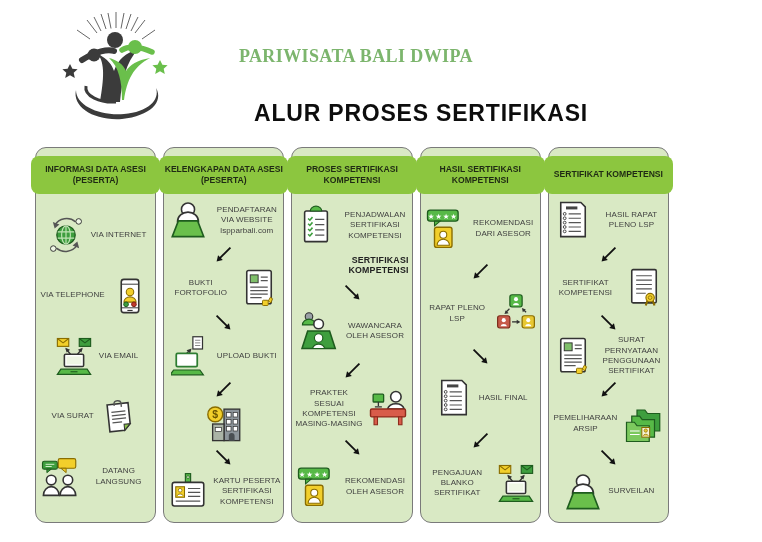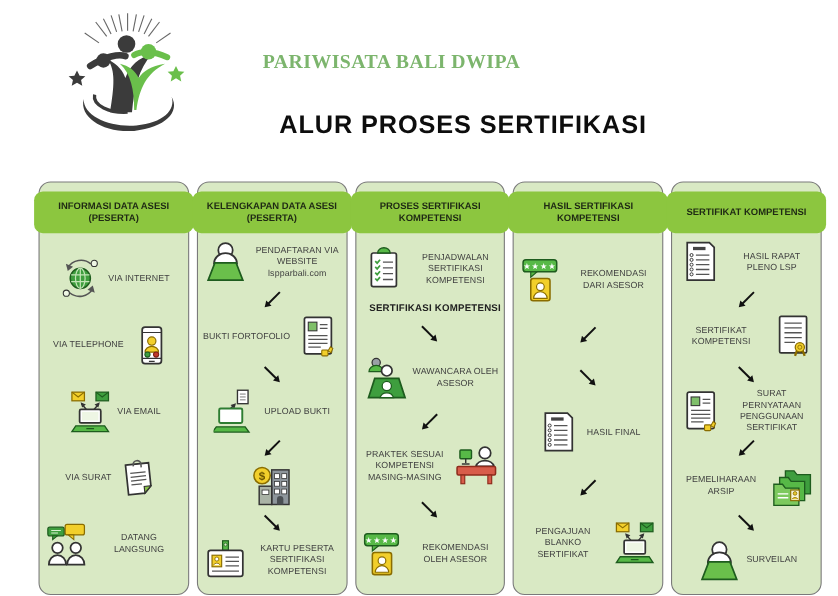--- a/index.html
+++ b/index.html
@@ -12,21 +12,21 @@
   
   .top{position:absolute;top:0;left:0;width:762px;height:145px;}
   .logo{position:absolute;left:56px;top:6px;width:120px;height:120px;}
   .org{position:absolute;left:168px;top:44px;width:305px;text-align:center;
        font-family:"Liberation Serif", serif;}
   .org-l1{font-size:18px;color:#3a3a3a;letter-spacing:.4px;}
   .org-l2{font-size:18px;font-weight:bold;color:#7cb56d;letter-spacing:.4px;margin-top:2px;text-align:right;}
   .main-title{position:absolute;left:80px;right:0;top:100px;text-align:center;
       font-size:23px;font-weight:800;color:#0d0d0d;letter-spacing:.8px;}
   
-  .flow{position:absolute;top:165px;left:35px;width:712px;display:flex;gap:7px;}
+  .flow{position:absolute;top:147px;left:35px;width:634px;display:flex;gap:7px;}
   .column{
     width:137px;height:376px;box-sizing:border-box;position:relative;
     background:#d9e9c4;border:1.6px solid #7a7a7a;border-radius:11px;
     display:flex;flex-direction:column;padding-top:48px;
   }
   .band{
     position:absolute;top:8px;left:-5px;right:-5px;min-height:38px;
     background:#8cc63f;border-radius:8px;z-index:2;
     display:flex;align-items:center;justify-content:center;
     font-size:8.6px;font-weight:bold;color:#1f2a14;text-align:center;
@@ -475,20 +475,28 @@
               <use href="#i-badge"></use>
             </svg>
           </span>
         <span class="lbl">REKOMENDASI DARI ASESOR</span>
       </div>
       <div class="arrow dl">
           <svg>
             <use href="#i-arr"></use>
           </svg>
         </div>
+      <div class="step rev">
+        <span class="icon">
+            <svg>
+              <use href="#i-pleno"></use>
+            </svg>
+          </span>
+        <span class="lbl">RAPAT PLENO  LSP</span>
+      </div>
       <div class="arrow dr">
           <svg>
             <use href="#i-arr"></use>
           </svg>
         </div>
       <div class="step">
         <span class="icon">
             <svg>
               <use href="#i-listdoc"></use>
             </svg>

